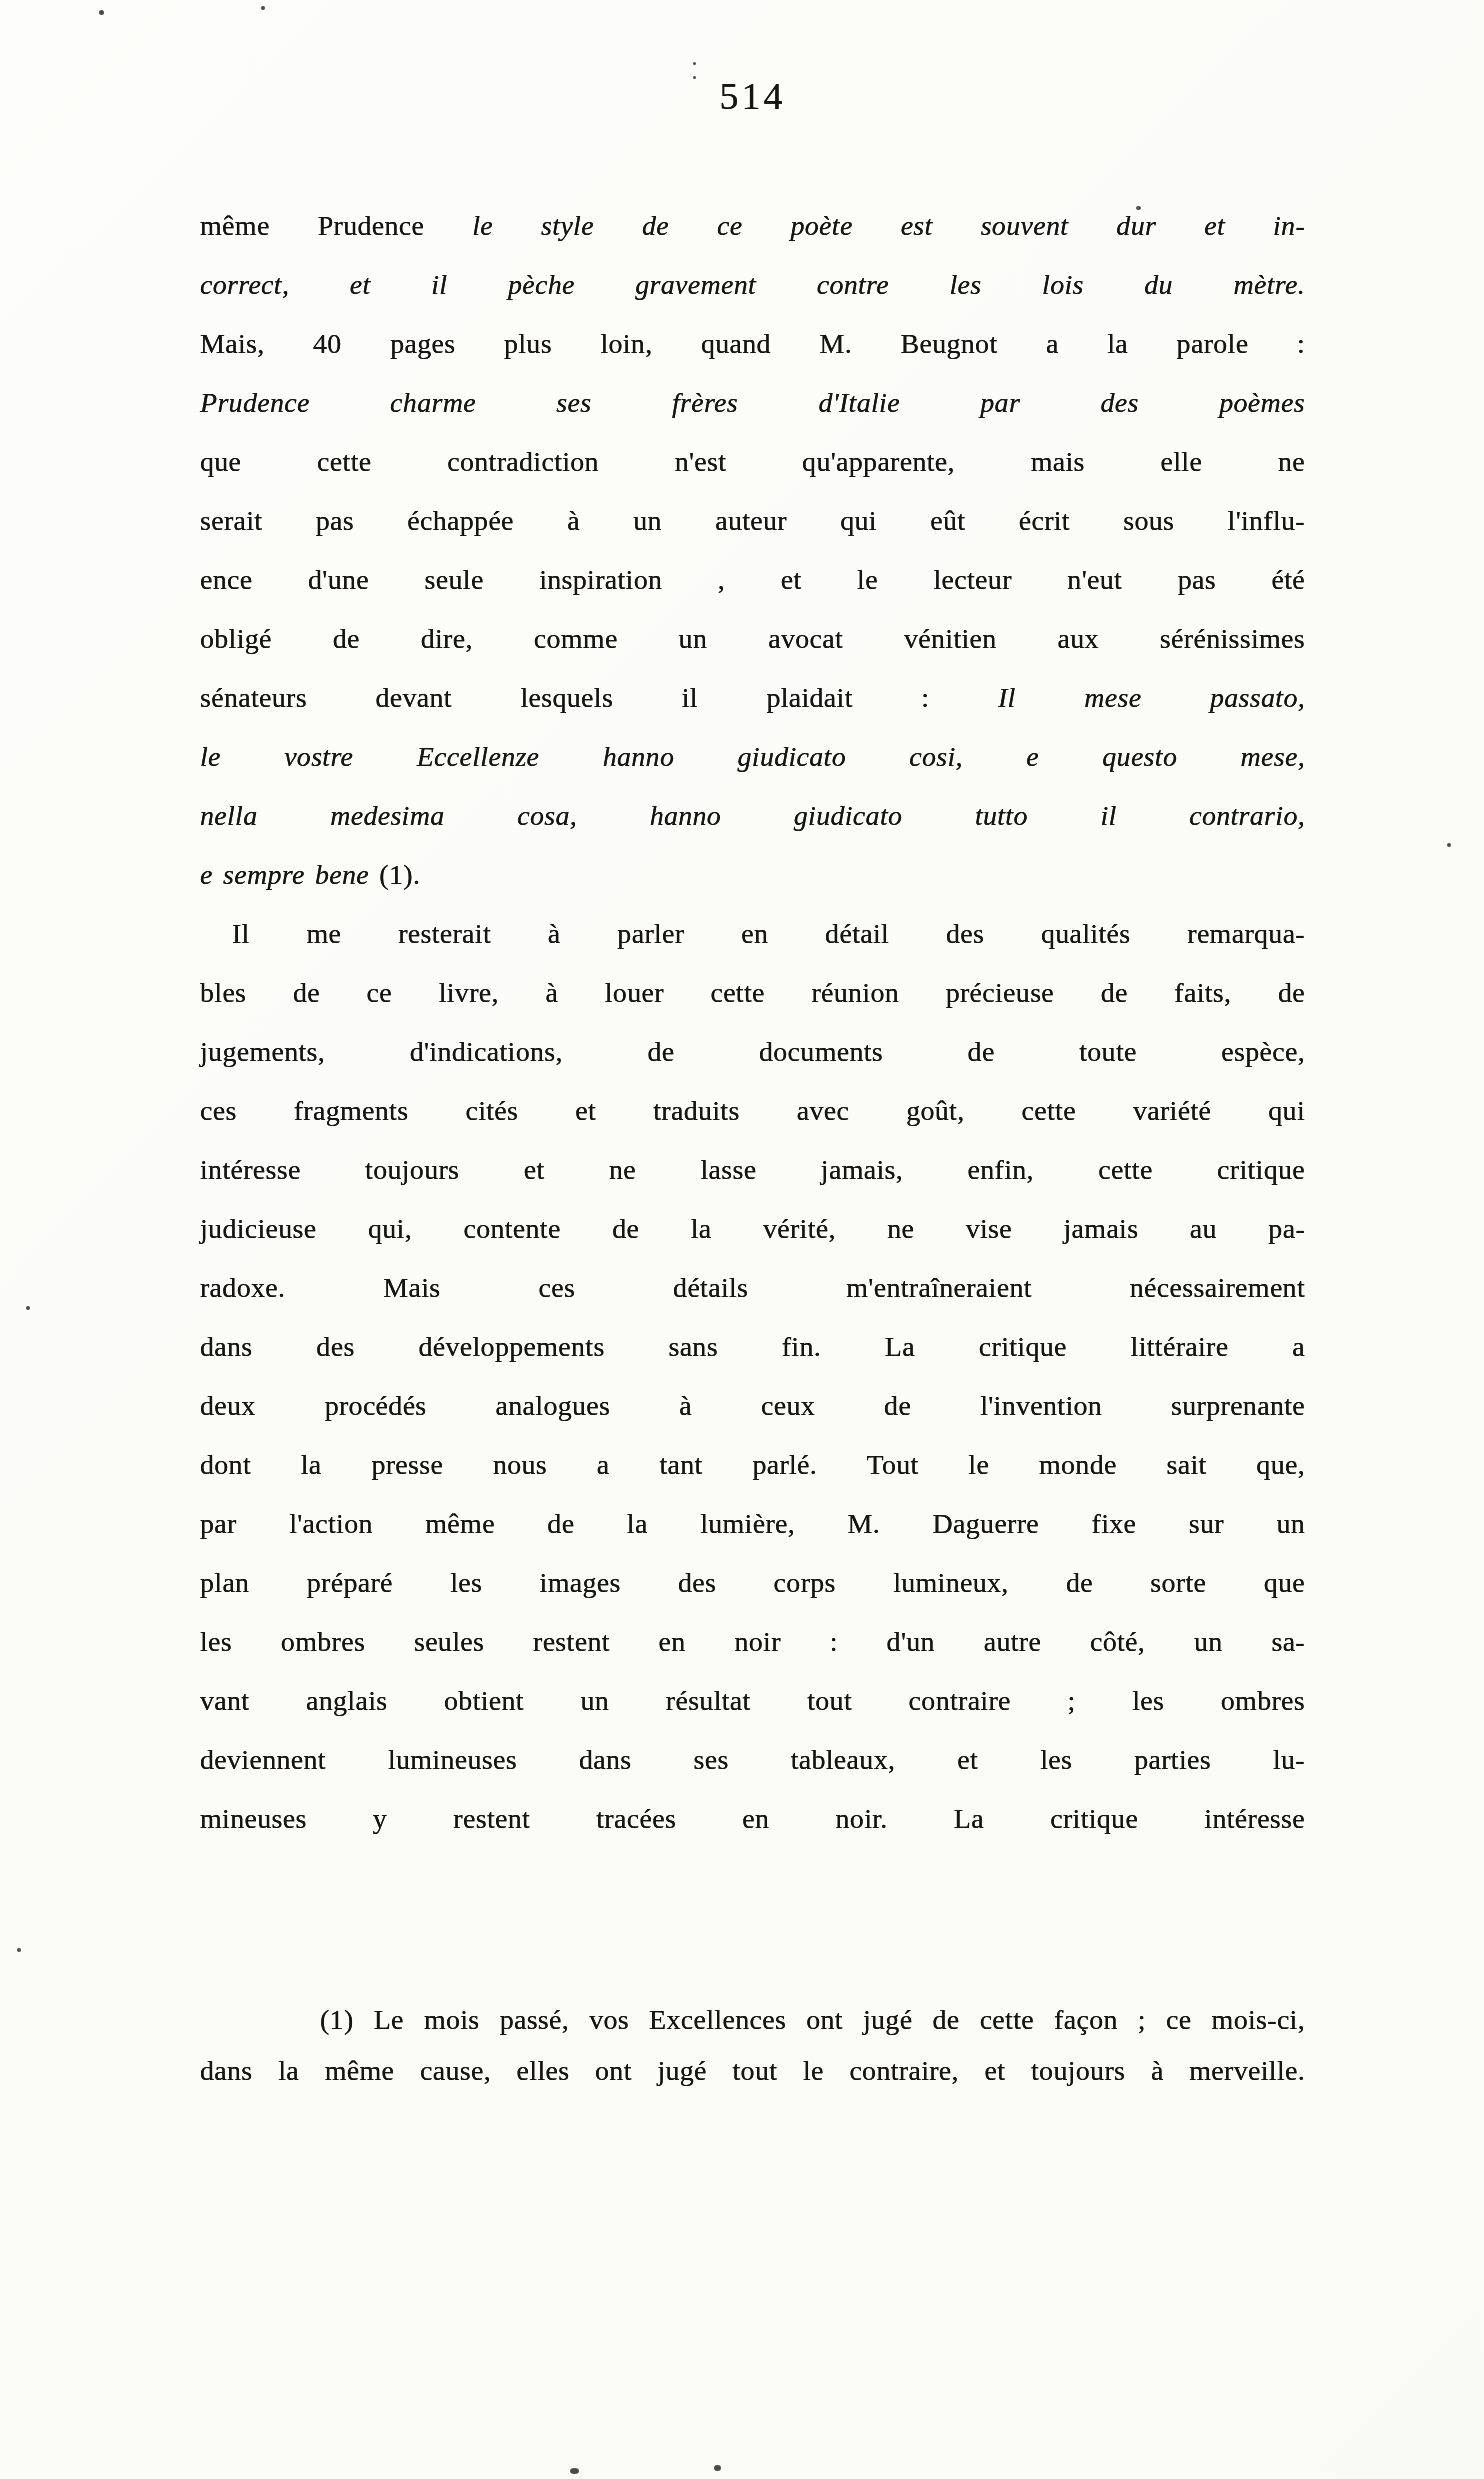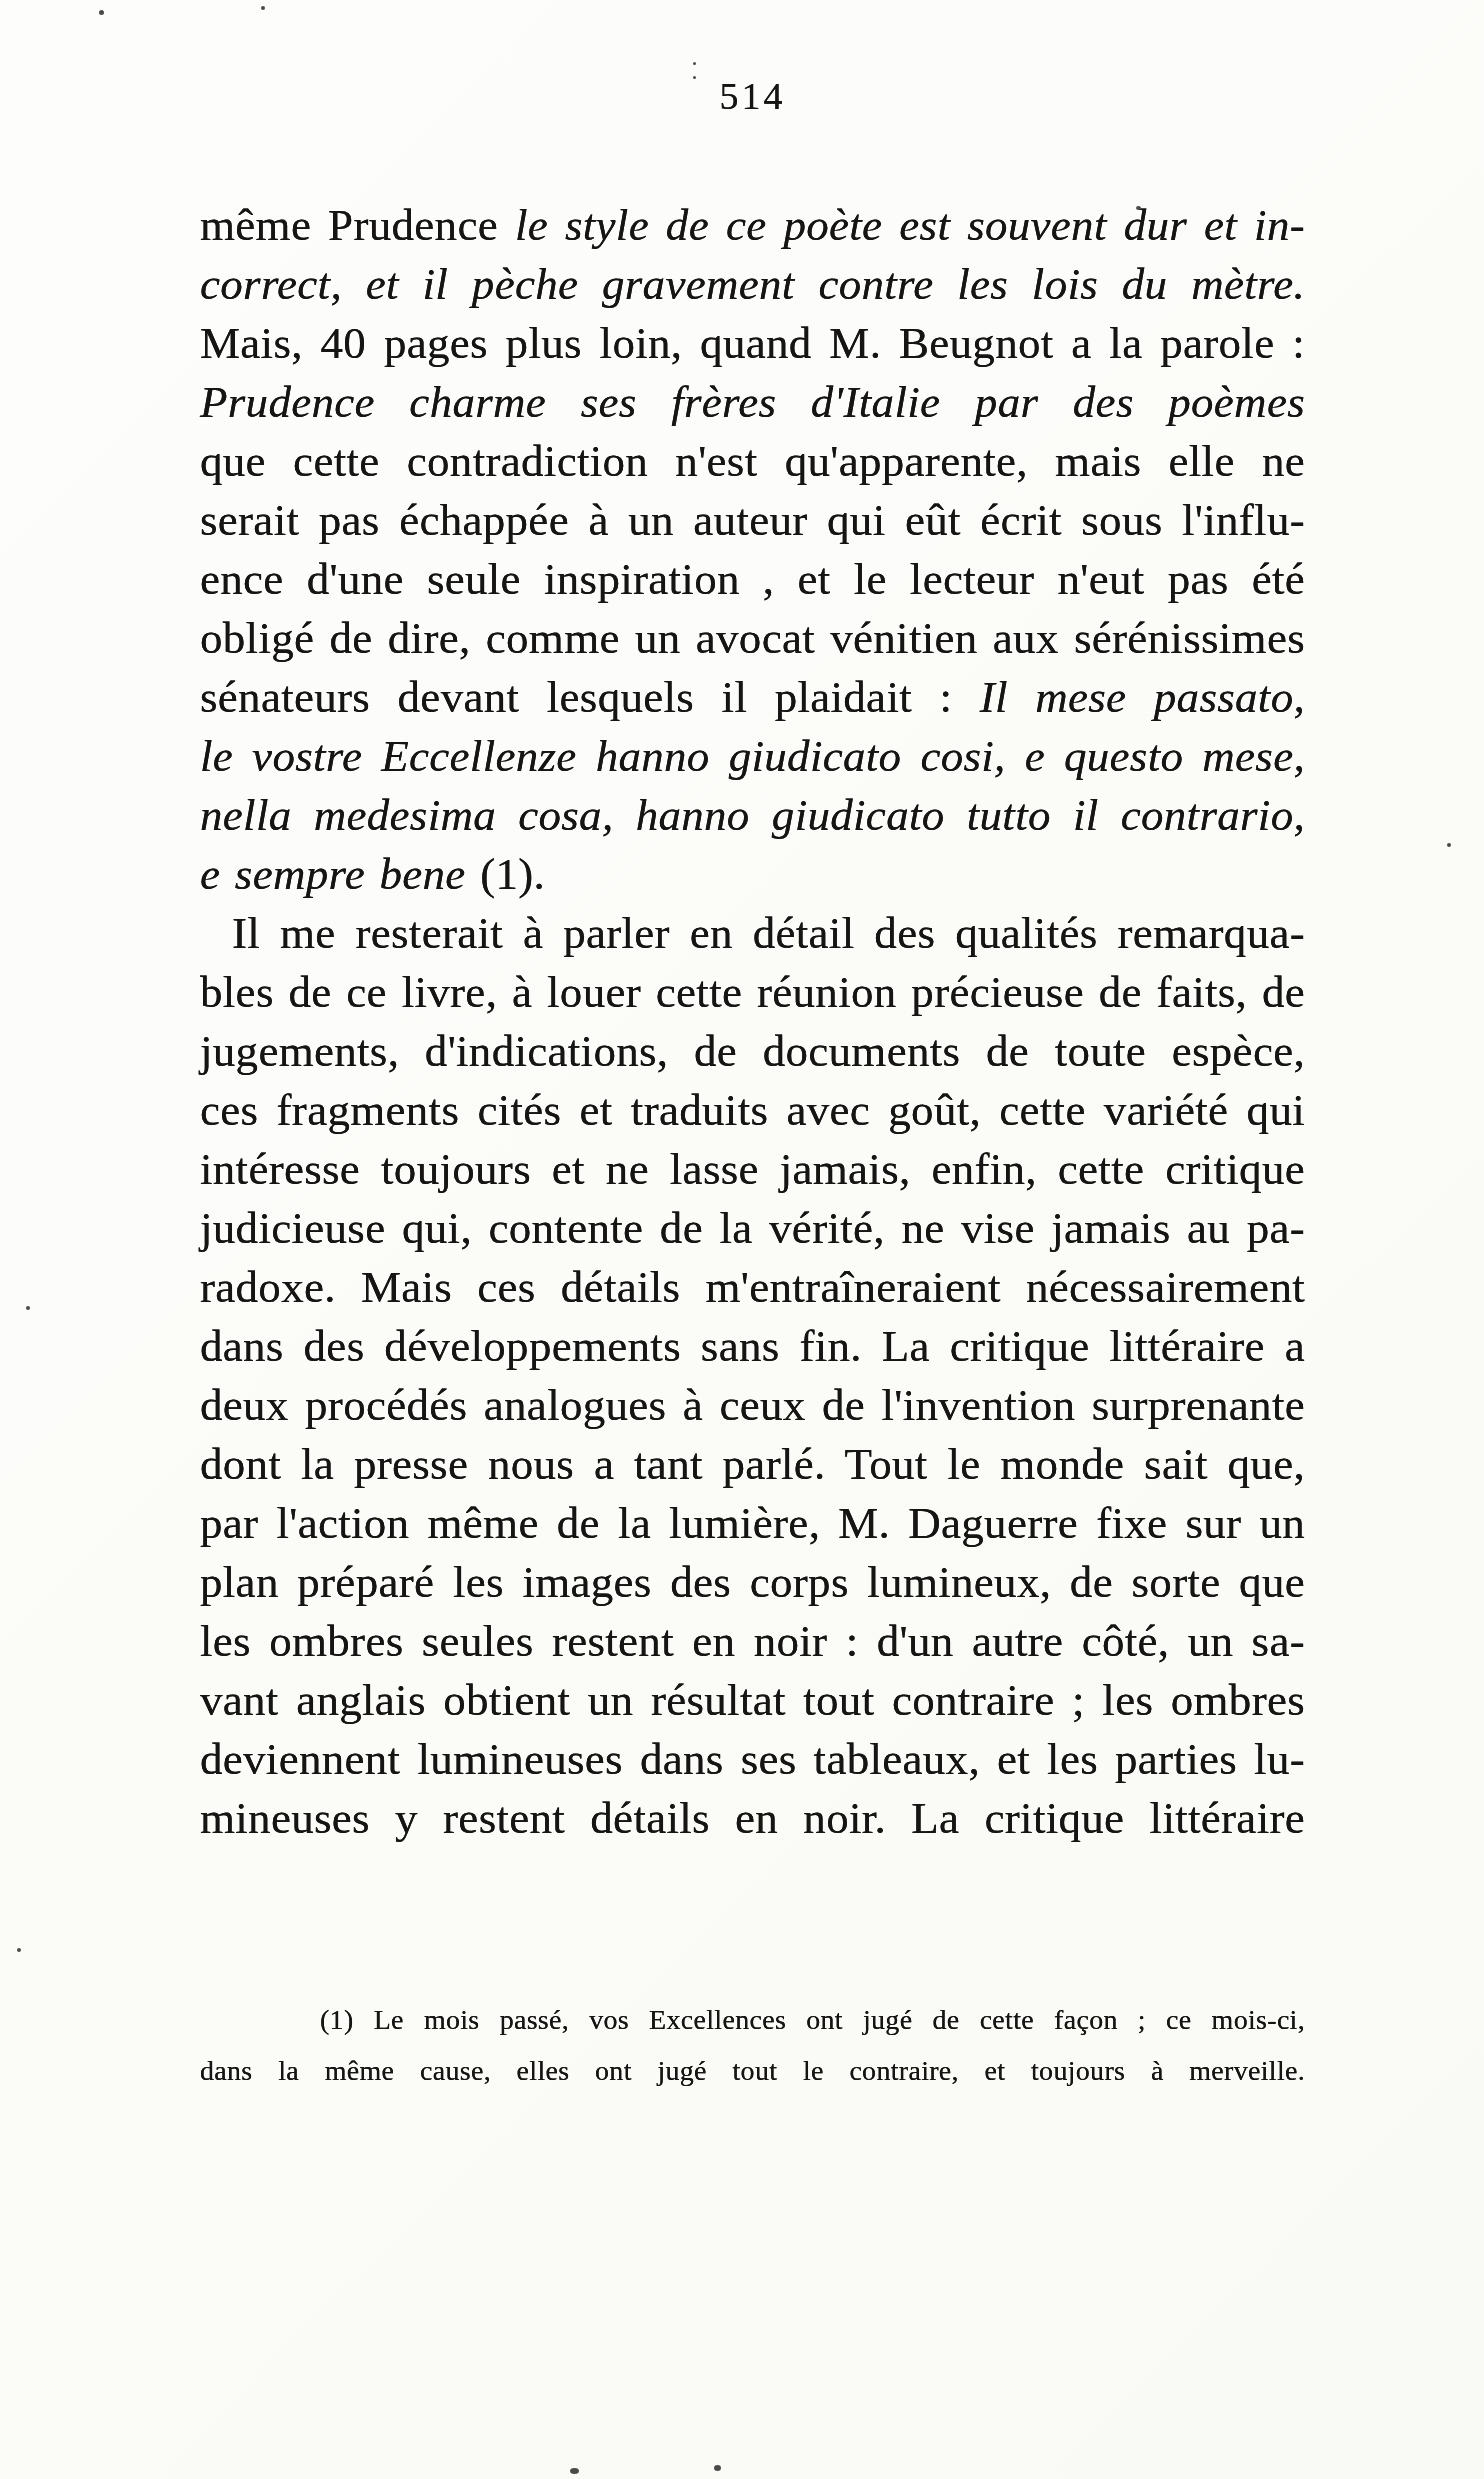--- a/index.html
+++ b/index.html
@@ -14,21 +14,21 @@
   }
   .pagenum{
     position:absolute;top:74px;left:200px;width:1105px;
     text-align:center;font-size:38px;letter-spacing:3px;
     text-shadow:0 0 .6px currentColor;
   }
   .textblock{position:absolute;left:200px;width:1105px;}
   #main-text{top:196px;}
   #footnote{top:1994px;}
   .line{
-    height:59px;font-size:45px;line-height:59px;
+    height:59px;font-size:28px;line-height:59px;
     word-spacing:3px;letter-spacing:.3px;
     text-shadow:0 0 .6px currentColor;
     overflow:visible;white-space:normal;
   }
   .fnline{height:51px;font-size:28px;line-height:51px;}
   .just{text-align:justify;text-align-last:justify;}
   .it{font-style:italic;}
   .ind1{padding-left:32px;}
   .ind2{padding-left:120px;}
   .speck{position:absolute;border-radius:50%;background:#4a4a48;}
@@ -61,21 +61,21 @@
       <div class="line just"><span>judicieuse qui, contente de la vérité, ne vise jamais au pa-</span></div>
       <div class="line just"><span>radoxe. Mais ces détails m'entraîneraient nécessairement</span></div>
       <div class="line just"><span>dans des développements sans fin. La critique littéraire a</span></div>
       <div class="line just"><span>deux procédés analogues à ceux de l'invention surprenante</span></div>
       <div class="line just"><span>dont la presse nous a tant parlé. Tout le monde sait que,</span></div>
       <div class="line just"><span>par l'action même de la lumière, M. Daguerre fixe sur un</span></div>
       <div class="line just"><span>plan préparé les images des corps lumineux, de sorte que</span></div>
       <div class="line just"><span>les ombres seules restent en noir : d'un autre côté, un sa-</span></div>
       <div class="line just"><span>vant anglais obtient un résultat tout contraire ; les ombres</span></div>
       <div class="line just"><span>deviennent lumineuses dans ses tableaux, et les parties lu-</span></div>
-      <div class="line just"><span>mineuses y restent détails en noir. La critique littéraire</span></div>
+      <div class="line just"><span>mineuses y restent tracées en noir. La critique intéresse</span></div>
     </div>
 
   <div class="textblock" id="footnote">
       <div class="line fnline just ind2"><span>(1) Le mois passé, vos Excellences ont jugé de cette façon ; ce mois-ci,</span></div>
       <div class="line fnline just"><span>dans la même cause, elles ont jugé tout le contraire, et toujours à merveille.</span></div>
     </div>
 
   <span class="speck" style="left:99px;top:10px;width:5px;height:5px;"></span>
   <span class="speck" style="left:261px;top:6px;width:4px;height:4px;"></span>
   <span class="speck" style="left:693px;top:62px;width:3px;height:3px;"></span>

